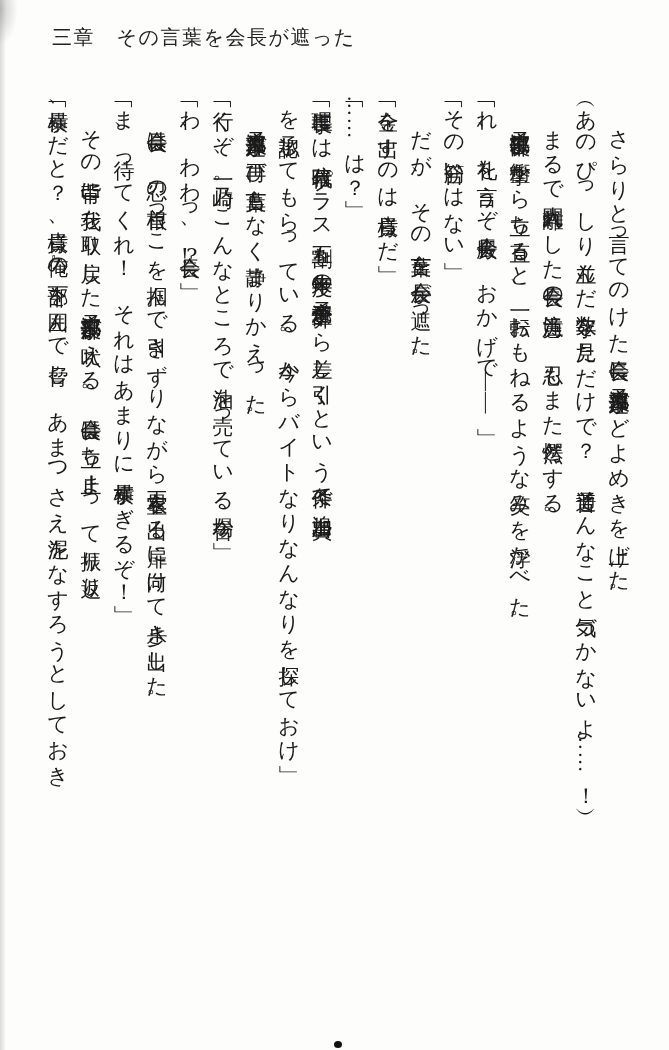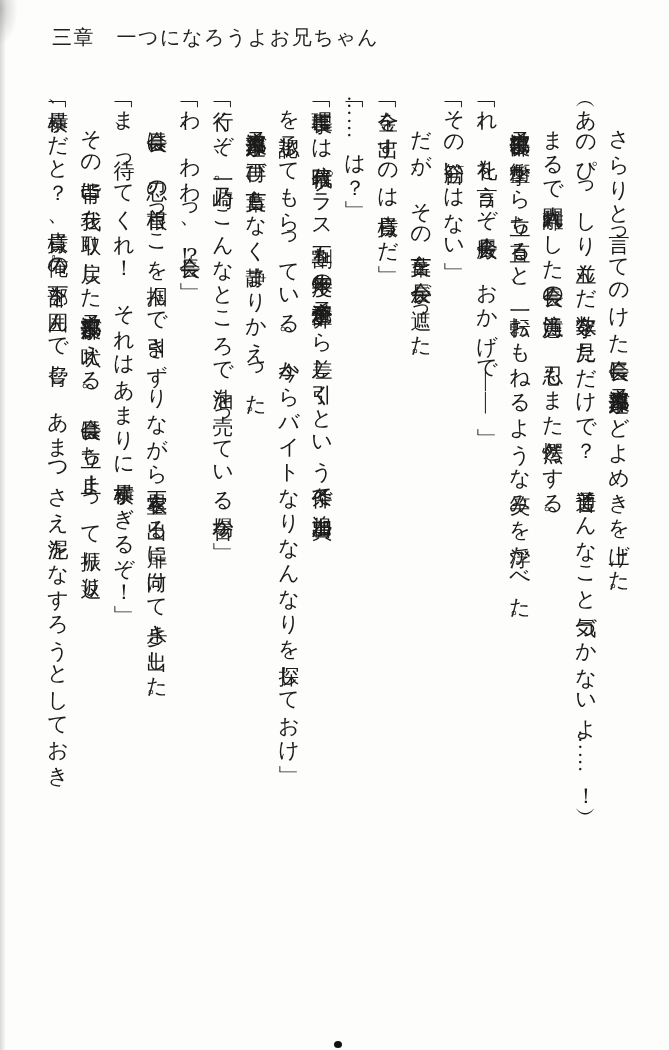--- a/index.html
+++ b/index.html
@@ -77,21 +77,21 @@
     border-radius: 50%;
   }
 </style>
 </head>
 <body>
 
 <div class="page">
   <div class="edge-shade-left"></div>
   <div class="corner-smudge"></div>
 
-  <div class="chapter-header">三章　一つになろうよお兄ちゃん</div>
+  <div class="chapter-header">三章　その言葉を会長が遮った</div>
 
   <div class="text-block">
       <p class="line indent">さらりと言ってのけた会長に柔道部員達がどよめきを上げた。</p>
       <p class="line">（あのぴっしり並んだ数字を見ただけで？　普通そんなこと気づかないよ……！）</p>
       <p class="line indent">まるで人間離れした会長の注意力に、忍もまた愕然とする。</p>
       <p class="line indent">柔道部部長は衝撃から立ち直ると、一転おもねるような笑みを浮かべた。</p>
       <p class="line">「れ、礼を言うぞ会長殿！　おかげで――」</p>
       <p class="line">「その筋合いはない」</p>
       <p class="line indent">だが、その言葉を会長が遮った。</p>
       <p class="line">「金を出すのは貴様らだ」</p>

